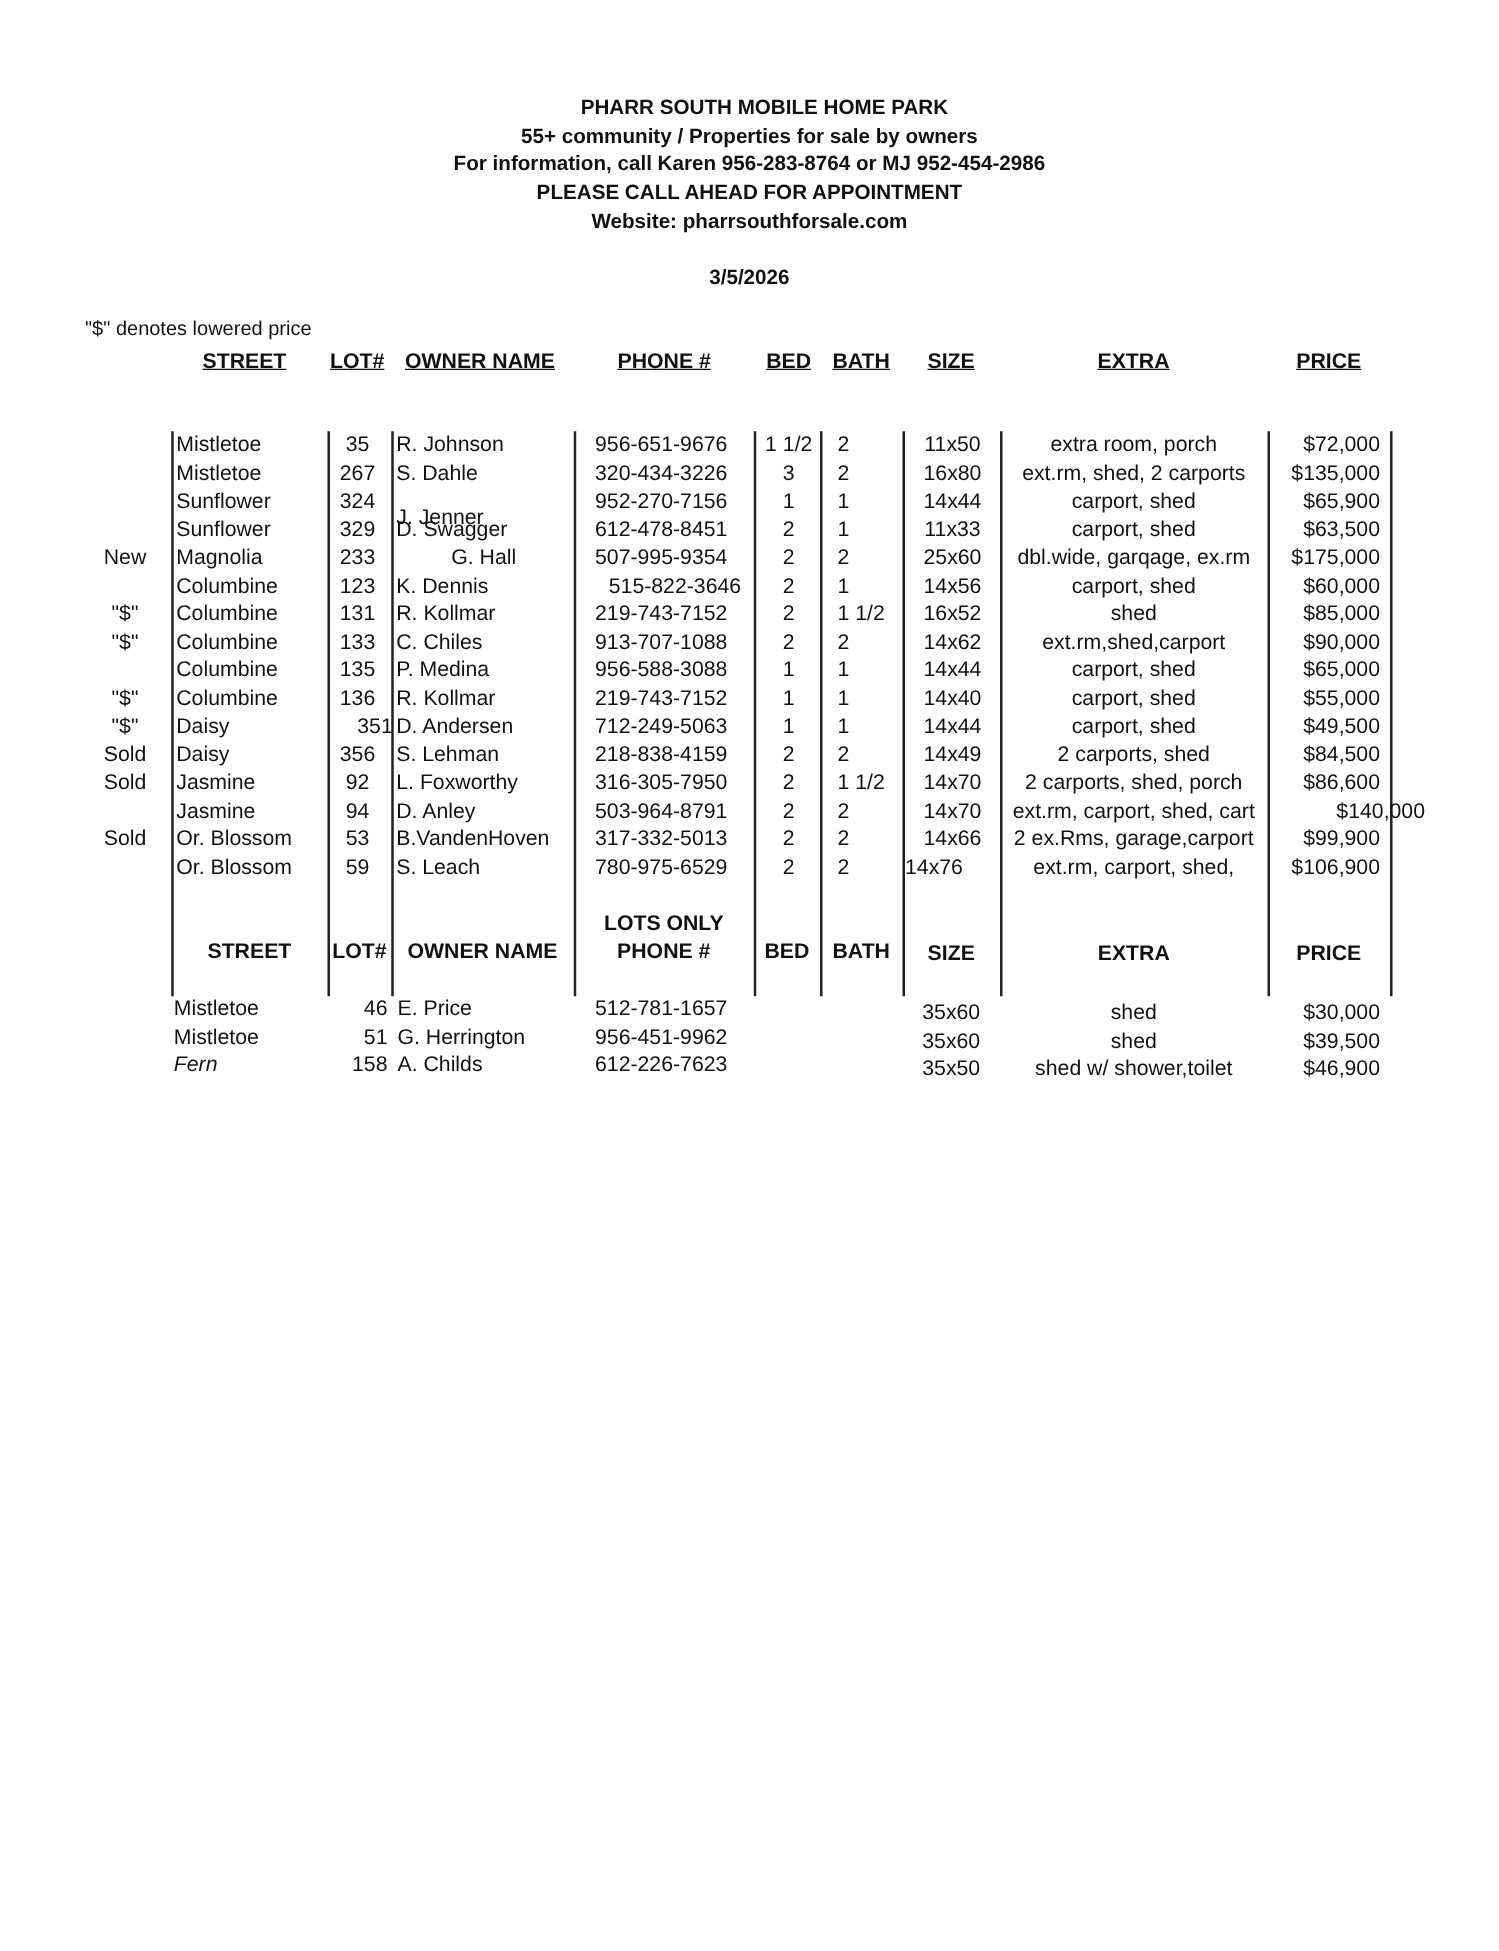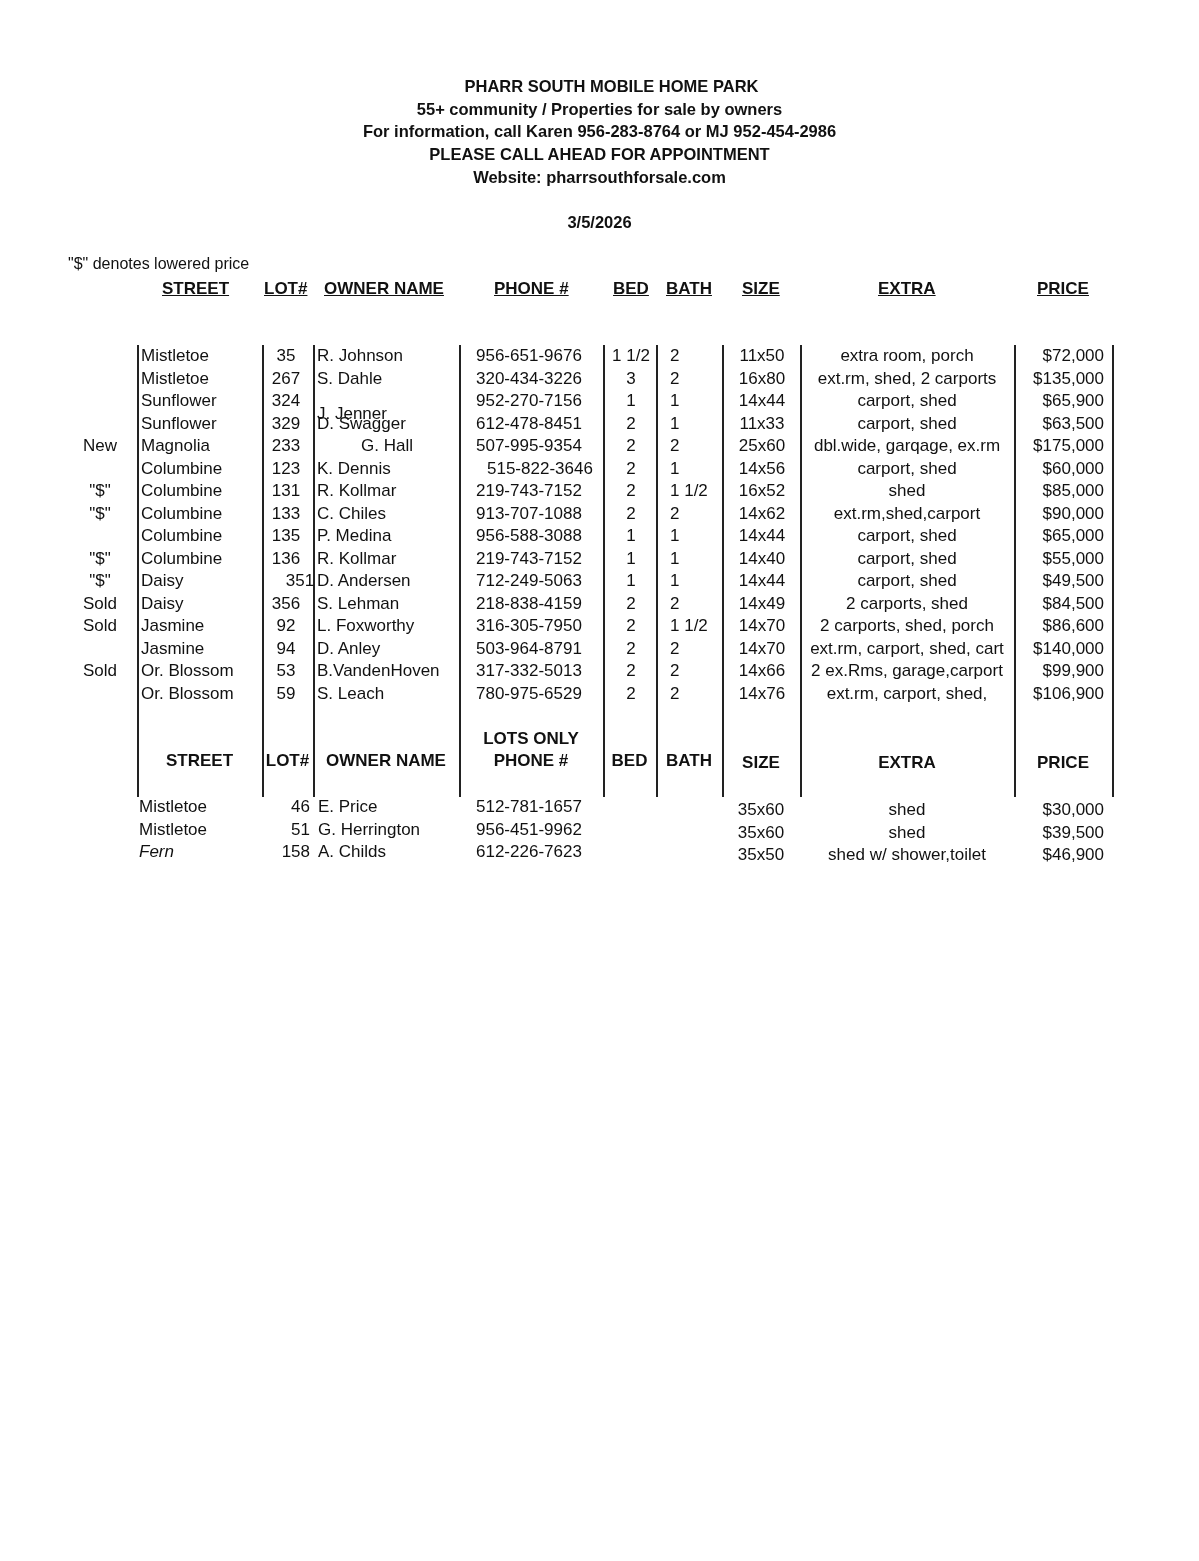--- a/index.html
+++ b/index.html
@@ -196,42 +196,42 @@
     </div>
     <div>
       <div class="cell" style="top: 638.5px; left: 141px;">Jasmine</div>
       <div class="cell" style="top: 638.5px; left: 262px; width: 48px; text-align: center;">94</div>
       <div class="cell" style="top: 638.5px; left: 317px;">D. Anley</div>
       <div class="cell" style="top: 638.5px; left: 476px;">503-964-8791</div>
       <div class="cell" style="top: 638.5px; left: 606px; width: 50px; text-align: center;">2</div>
       <div class="cell" style="top: 638.5px; left: 670px;">2</div>
       <div class="cell" style="top: 638.5px; left: 724px; width: 76px; text-align: center;">14x70</div>
       <div class="cell" style="top: 638.5px; left: 800px; width: 214px; text-align: center;">ext.rm, carport, shed, cart</div>
-      <div class="cell" style="top: 638.5px; left: 1014px; width: 90px; text-align: right;">$140,000</div>
+      <div class="cell" style="top: 638.5px; left: 1014px; width: 90px; text-align: right; padding-left: 36px;">$140,000</div>
     </div>
     <div>
       <div class="cell" style="top: 661px; text-align: center; left: 60px; width: 80px;">Sold</div>
       <div class="cell" style="top: 661px; left: 141px;">Or. Blossom</div>
       <div class="cell" style="top: 661px; left: 262px; width: 48px; text-align: center;">53</div>
       <div class="cell" style="top: 661px; left: 317px;">B.VandenHoven</div>
       <div class="cell" style="top: 661px; left: 476px;">317-332-5013</div>
       <div class="cell" style="top: 661px; left: 606px; width: 50px; text-align: center;">2</div>
       <div class="cell" style="top: 661px; left: 670px;">2</div>
       <div class="cell" style="top: 661px; left: 724px; width: 76px; text-align: center;">14x66</div>
       <div class="cell" style="top: 661px; left: 800px; width: 214px; text-align: center;">2 ex.Rms, garage,carport</div>
       <div class="cell" style="top: 661px; left: 1014px; width: 90px; text-align: right;">$99,900</div>
     </div>
     <div>
       <div class="cell" style="top: 683.5px; left: 141px;">Or. Blossom</div>
       <div class="cell" style="top: 683.5px; left: 262px; width: 48px; text-align: center;">59</div>
       <div class="cell" style="top: 683.5px; left: 317px;">S. Leach</div>
       <div class="cell" style="top: 683.5px; left: 476px;">780-975-6529</div>
       <div class="cell" style="top: 683.5px; left: 606px; width: 50px; text-align: center;">2</div>
       <div class="cell" style="top: 683.5px; left: 670px;">2</div>
-      <div class="cell" style="top: 683.5px; left: 724px; width: 76px; text-align: center;">14x76</div>
+      <div class="cell" style="top: 683.5px; left: 724px; width: 76px; ">14x76</div>
       <div class="cell" style="top: 683.5px; left: 800px; width: 214px; text-align: center;">ext.rm, carport, shed,</div>
       <div class="cell" style="top: 683.5px; left: 1014px; width: 90px; text-align: right;">$106,900</div>
     </div>
   </div>
 
 <div id="lots">
     <div class="lh" style="left: 137px; width: 125px; top: 751px;">STREET</div>
     <div class="lh" style="left: 262px; width: 51px; top: 751px;">LOT#</div>
     <div class="lh" style="left: 313px; width: 146px; top: 751px;">OWNER NAME</div>
     <div class="lh" style="left: 459px; width: 144px; top: 729px;">LOTS ONLY</div>

